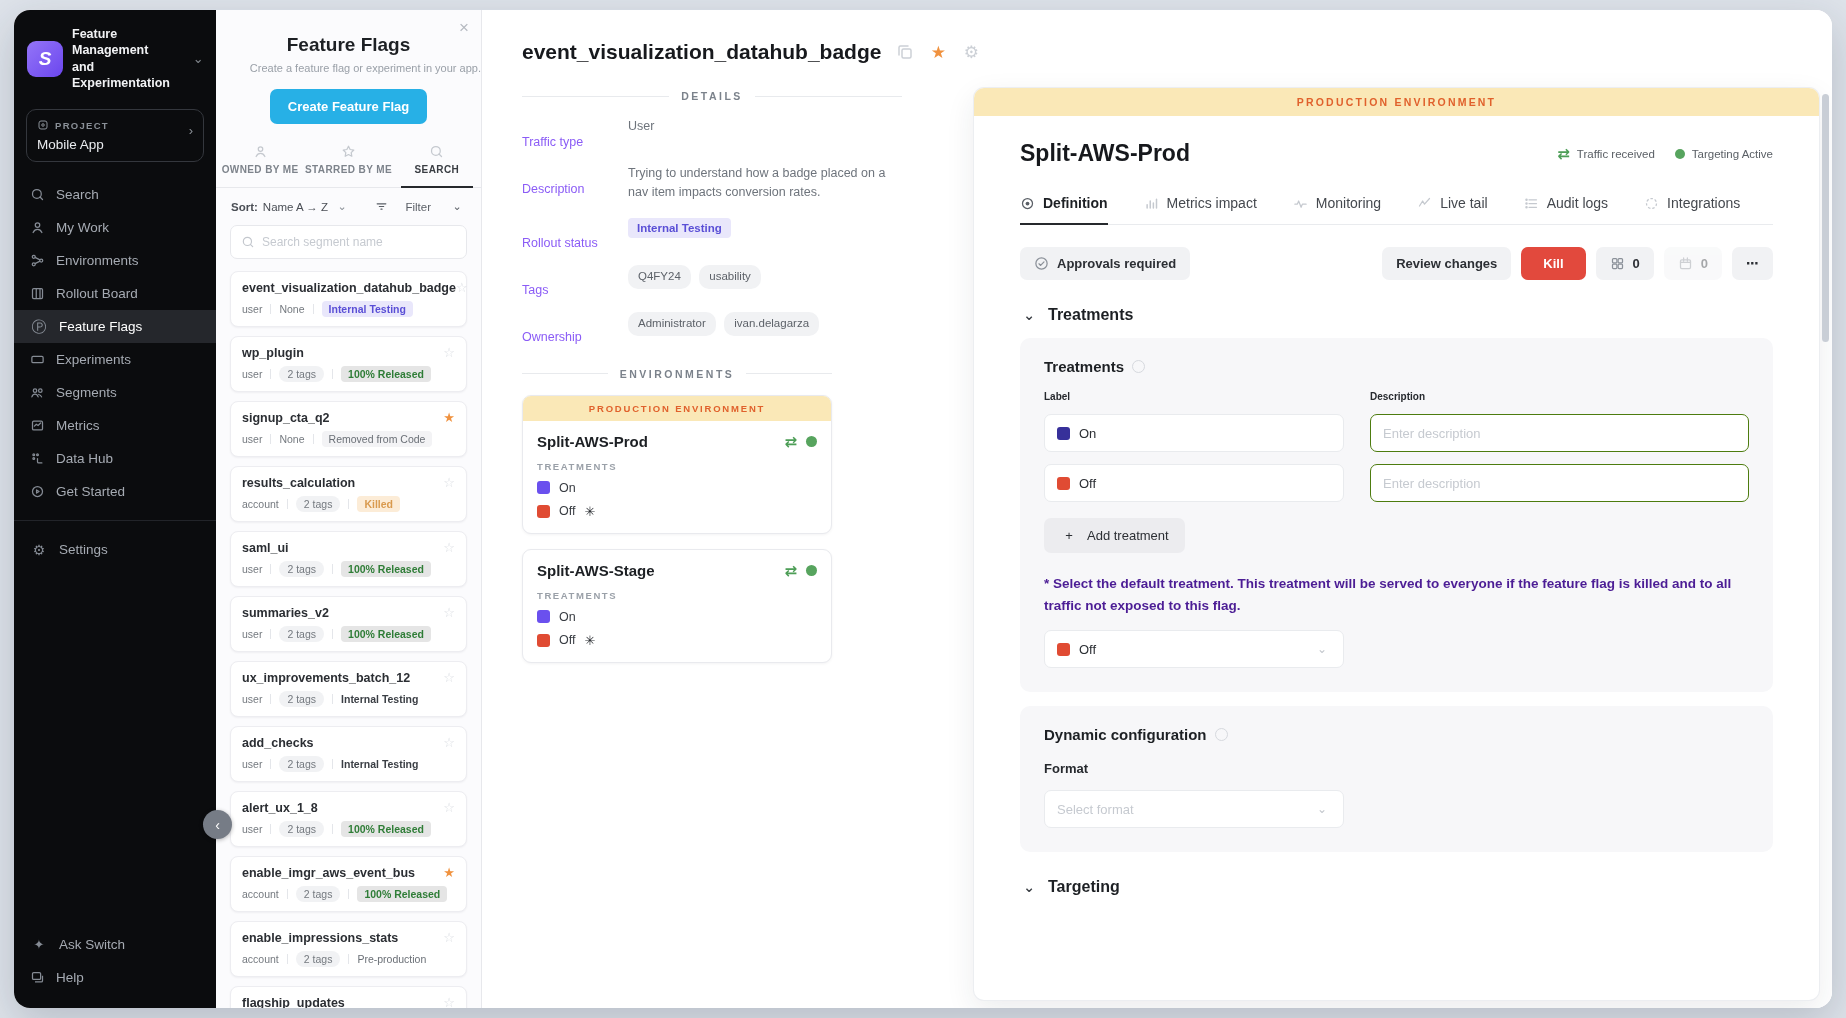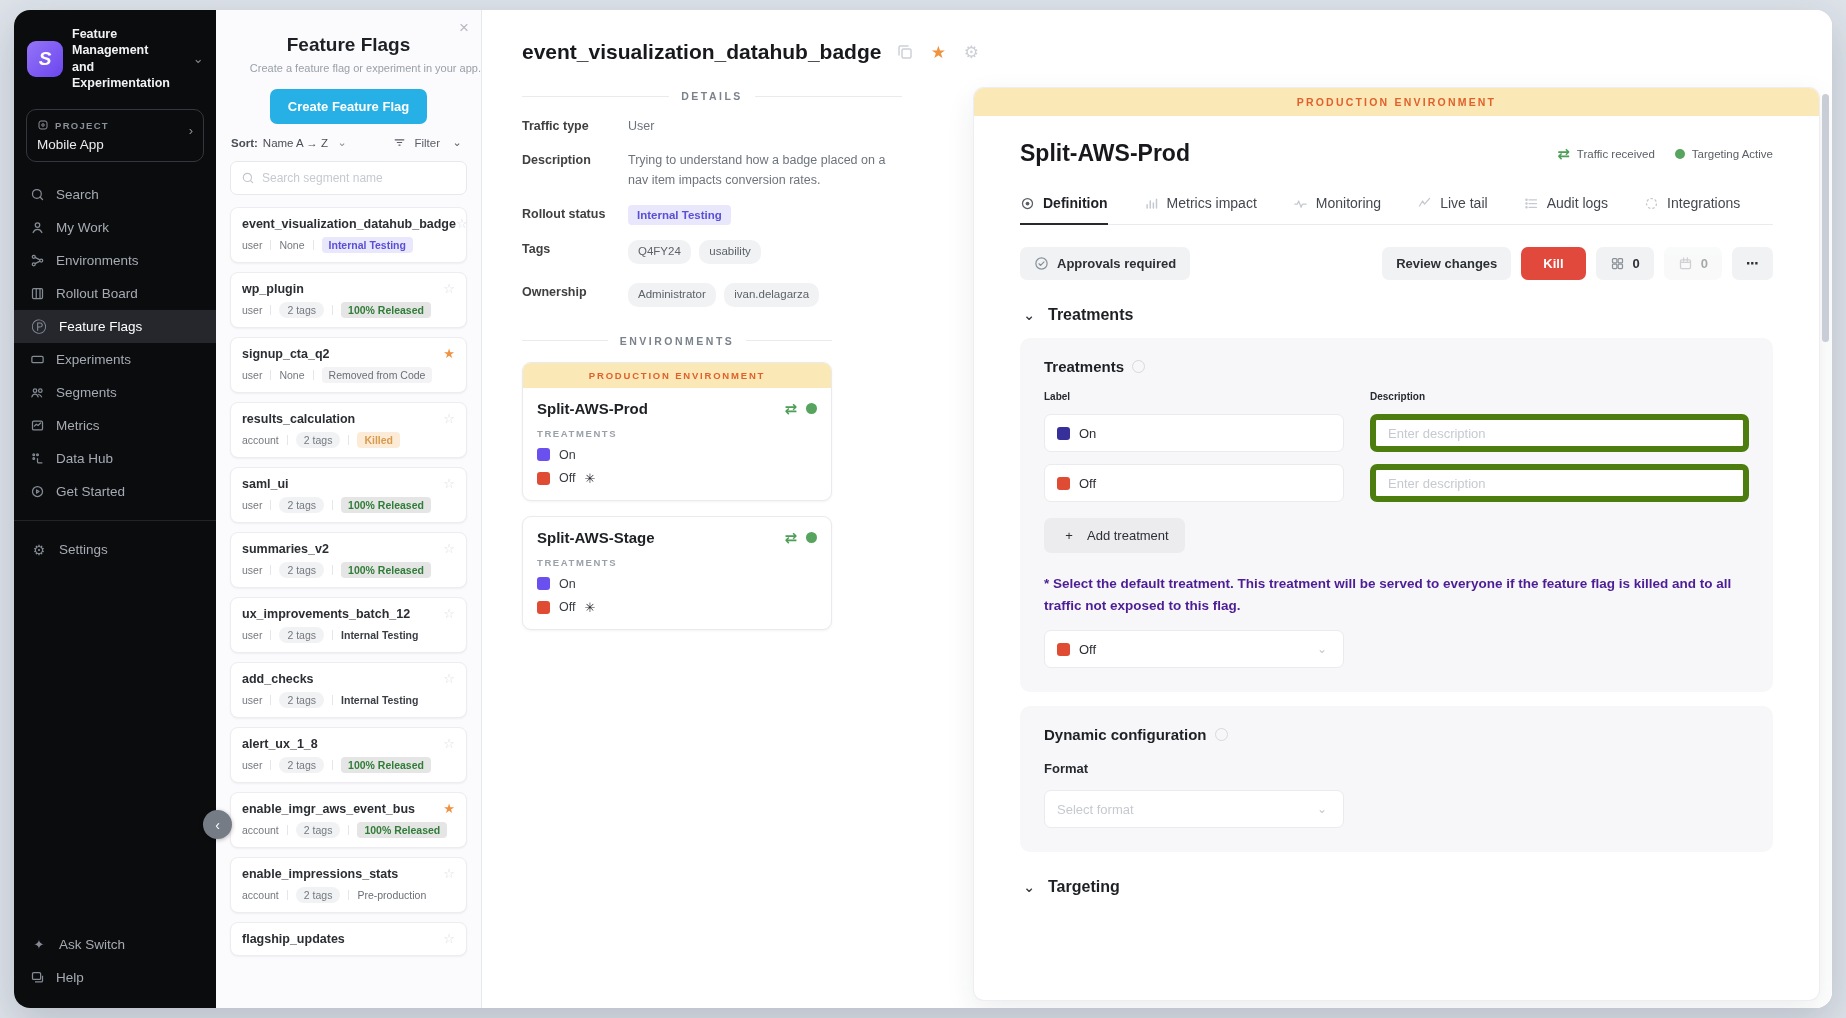--- a/index.html
+++ b/index.html
@@ -35,21 +35,21 @@
   .fp-sub { font-size:11px; color:#9aa0a8; margin-top:6px;text-align:right; }
   .fp-create { margin:15px auto 0; display:block; background:#27b0e6; color:#fff; border:none; border-radius:7px;
                padding:10px 18px; font-size:13px; font-weight:600; font-family:inherit; cursor:pointer; }
   .fp-tabs { display:flex; border-bottom:1px solid #e7e8ec; margin-top:16px; }
   .fp-tab { flex:1; text-align:center; padding:4px 0 12px; position:relative; color:#7d838b; font-size:10px; letter-spacing:.4px; font-weight:600; cursor:pointer;}
   .fp-tab .ic { color:#c5c9cf; display:block; margin:0 auto 5px; }
   .fp-tab.active { color:#393d43; }
   .fp-tab.active::after { content:""; position:absolute; left:8px; right:8px; bottom:-1px; height:2.5px; background:#26292d; }
   .fp-sort { display:flex; align-items:center; gap:5px; padding:12px 15px 10px; font-size:11.5px; color:#4a4e55; }
   .fp-sort .lbl { font-weight:700; }
-  .fp-filter { margin-left:auto; display:flex; gap:8px; align-items:center; color:#5a5f66; cursor:pointer; }
+  .fp-filter { margin-left:auto; display:flex; gap:17px; align-items:center; color:#5a5f66; cursor:pointer; }
   .fp-search { margin:2px 14px 10px; background:#fff; border:1px solid #e7e8ec; border-radius:7px; height:34px;
                display:flex; align-items:center; padding:0 10px; gap:7px; color:#c3c7cd; }
   .fp-search input { border:none; outline:none; font-size:12px; color:#333; width:100%; background:transparent; font-family:inherit;}
   input::placeholder { color:#c6cad0; }
   .fp-list { flex:1; overflow:hidden; padding:2px 14px 0; }
   .fcard { background:#fff; border:1px solid #ededf1; border-radius:8px; box-shadow:0 1px 2px rgba(20,20,40,.05);
            padding:8px 11px 9px; margin-bottom:9px; cursor:pointer; }
   .fcard-top { display:flex; justify-content:space-between; align-items:center; }
   .fname { font-size:12.5px; color:#2b2e33; font-weight:600; }
   .fstar { color:#dadde2; font-size:13px; cursor:pointer; }
@@ -69,21 +69,21 @@
   .main { flex:1; position:relative; background:#fff; overflow:hidden; }
   .pg-head { display:flex; align-items:center; gap:15px; padding:30px 0 0 40px; }
   .pg-title { font-size:21px; font-weight:700; color:#17191d; }
   .pg-ic { color:#ccd0d6; font-size:17px; cursor:pointer; }
   .pg-star { color:#f0923f; }
 
   .details { width:420px; padding:26px 0 0 40px; }
   .sec-div { display:flex; align-items:center; gap:12px; color:#7b828b; font-size:10.5px; font-weight:700; letter-spacing:2.5px; }
   .sec-div::before, .sec-div::after { content:""; flex:1; border-top:1px solid #e8eaed; }
   .drow { display:flex; margin-top:15px; font-size:12.5px; align-items:flex-start;}
-  .dlabel { width:106px; flex-shrink:0; font-weight:700; color:#404040; padding-top:2px;}
+  .dlabel { width:106px; flex-shrink:0; font-weight:400; color:#8b5cf6; padding-top:2px;margin-top:16px;}
   .dval { color:#6e747c; line-height:1.55; max-width:262px; }
   .pill { background:#f1f2f4; border-radius:10px; padding:3px 10px; color:#5d6269; font-size:11.5px; display:inline-block; margin:0 5px 4px 0; }
   .envs { margin-top:24px; width:310px; }
   .env-card { border:1px solid #e9eaee; border-radius:9px; box-shadow:0 1px 3px rgba(20,20,40,.05); margin-top:15px; overflow:hidden; background:#fff; }
   .env-banner { background:#fae8b7; color:#e0612c; text-align:center; font-size:9.5px; font-weight:800; letter-spacing:1.8px; padding:7px 0; }
   .env-body { padding:12px 14px 14px; }
   .env-top { display:flex; align-items:center; }
   .env-name { font-size:15px; font-weight:700; color:#1d2024; }
   .env-icons { margin-left:auto; display:flex; gap:9px; align-items:center; }
   .swap { color:#4d9e57; font-size:15px; font-weight:700; }
@@ -122,21 +122,21 @@
   .spacer { flex:1; }
   .sec-head { display:flex; align-items:center; gap:10px; margin-top:26px; font-size:16px; font-weight:700; color:#1d2024; cursor:pointer; }
   .sec-chev { font-size:14px; color:#3c4046; }
   .card { background:#f7f7f9; border-radius:10px; margin-top:14px; padding:20px 24px 24px; }
   .card-h { font-size:15px; font-weight:700; color:#1d2024; display:flex; gap:8px; align-items:center; }
   .info-circ { width:13px; height:13px; border:1.4px solid #d6d9de; border-radius:50%; display:inline-block; }
   .t-grid { display:grid; grid-template-columns:300px 1fr; gap:12px 26px; margin-top:16px; align-items:center; }
   .col-h { font-size:10px; font-weight:700; color:#26292e; }
   .t-box { background:#fff; border:1px solid #e9ebee; border-radius:7px; height:38px; display:flex; align-items:center; gap:9px;
            padding:0 12px; font-size:13px; color:#2c2f34; }
-  .t-input { background:#fff; border:6px solid #4d7c0f; border-radius:7px; height:38px; padding:0 12px; font-size:13px;
+  .t-input { background:#fff; border:1px solid #4d7c0f; border-radius:7px; height:38px; padding:0 12px; font-size:13px;
              color:#333; outline:none; width:100%; font-family:inherit; }
   .add-btn { margin-top:16px; background:#ececef; border:none; border-radius:7px; padding:10px 16px; font-size:13px;
              color:#2c2f34; display:inline-flex; gap:9px; align-items:center; font-family:inherit; cursor:pointer; }
   .note { margin-top:20px; font-size:13.5px; font-weight:700; color:#4c1d95; line-height:1.6; max-width:1100px; }
   .sel { width:300px; margin-top:14px; cursor:pointer; }
   .sel-chev { margin-left:auto; color:#c3c7cd; font-size:12px; }
   .fmt-label { font-size:13px; font-weight:700; color:#26292e; margin-top:18px; }
   .ph { color:#c6cad0; }
   .sbarr { position:absolute; right:3px; top:84px; width:7px; height:248px; border-radius:4px; background:#c9ced6; cursor:pointer;}
   .knob { position:absolute; left:189px; top:800px; width:29px; height:29px; border-radius:50%; background:#767c86; color:#fff;
@@ -265,20 +265,42 @@
       </div>
     </div>
   </div>
 
   <div class="fp">
     <span class="fp-close">×</span>
     <div class="fp-head">
       <div class="fp-title">Feature Flags</div>
       <div class="fp-sub">Create a feature flag or experiment in your app.</div>
       <button class="fp-create">Create Feature Flag</button>
+    </div>
+    <div class="fp-tabs">
+      <div class="fp-tab">
+        <svg class="ic" width="15" height="15" viewBox="0 0 24 24" fill="none" stroke="currentColor" stroke-width="2" stroke-linecap="round">
+            <circle cx="12" cy="8" r="3.6"></circle>
+            <path d="M5 20c1.6-3.6 4.2-5 7-5s5.4 1.4 7 5"></path>
+          </svg>
+        <span>OWNED BY ME</span>
+      </div>
+      <div class="fp-tab">
+        <svg class="ic" width="15" height="15" viewBox="0 0 24 24" fill="none" stroke="currentColor" stroke-width="2" stroke-linejoin="round">
+            <path d="M12 3.5l2.6 5.3 5.9.9-4.2 4.1 1 5.8L12 16.9l-5.3 2.7 1-5.8-4.2-4.1 5.9-.9z"></path>
+          </svg>
+        <span>STARRED BY ME</span>
+      </div>
+      <div class="fp-tab active">
+        <svg class="ic" width="15" height="15" viewBox="0 0 24 24" fill="none" stroke="currentColor" stroke-width="2" stroke-linecap="round">
+            <circle cx="11" cy="11" r="7"></circle>
+            <path d="M20 20l-4-4"></path>
+          </svg>
+        <span>SEARCH</span>
+      </div>
     </div>
     <div class="fp-sort">
       <span class="lbl">Sort:</span>
       <span>Name A → Z</span>
       <span class="gic" style="font-size:11px;color:#8a9097">⌄</span>
       <div class="fp-filter">
         <svg class="ic" width="13" height="13" viewBox="0 0 24 24" fill="none" stroke="currentColor" stroke-width="2.2" stroke-linecap="round">
             <path d="M4 7h16M8 12h8M11 17h2"></path>
           </svg>
         <span>Filter</span>

